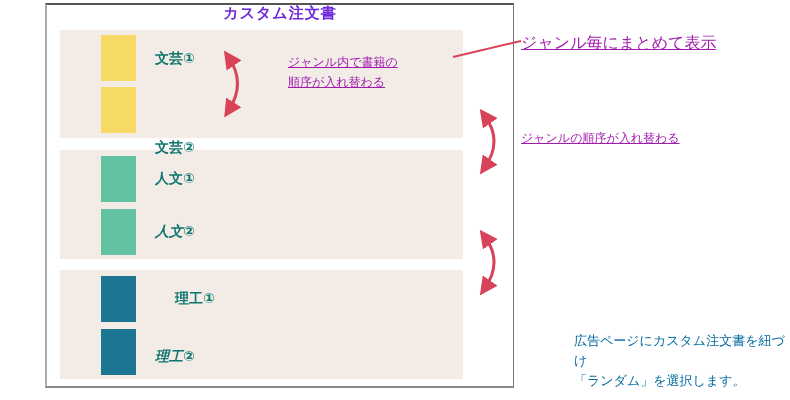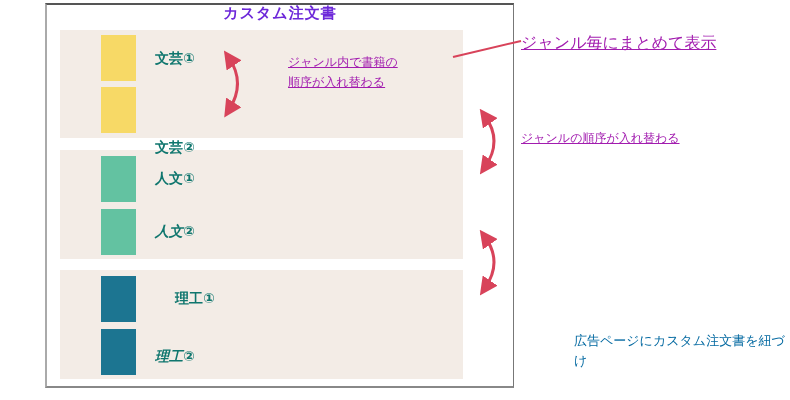--- a/index.html
+++ b/index.html
@@ -45,20 +45,21 @@
 
 <div class="note-inner red">
   <div>ジャンル内で書籍の</div>
   <div>順序が入れ替わる</div>
 </div>
 <div class="note-group red">ジャンル毎にまとめて表示</div>
 <div class="note-order red">ジャンルの順序が入れ替わる</div>
 
 <div class="footnote">
   <div>広告ページにカスタム注文書を紐づけ</div>
+  <div>「ランダム」を選択します。</div>
 </div>
 
 <svg class="overlay" width="790" height="400">
   <defs>
     <marker id="ah" markerWidth="6" markerHeight="6" refX="3" refY="3" orient="auto-start-reverse">
       <path d="M0,0 L6,3 L0,6 Z" fill="#d8435a"></path>
     </marker>
   </defs>
 
   <path d="M229,58 Q246,83 229,110" fill="none" stroke="#d8435a" stroke-width="3" marker-start="url(#ah)" marker-end="url(#ah)"></path>

